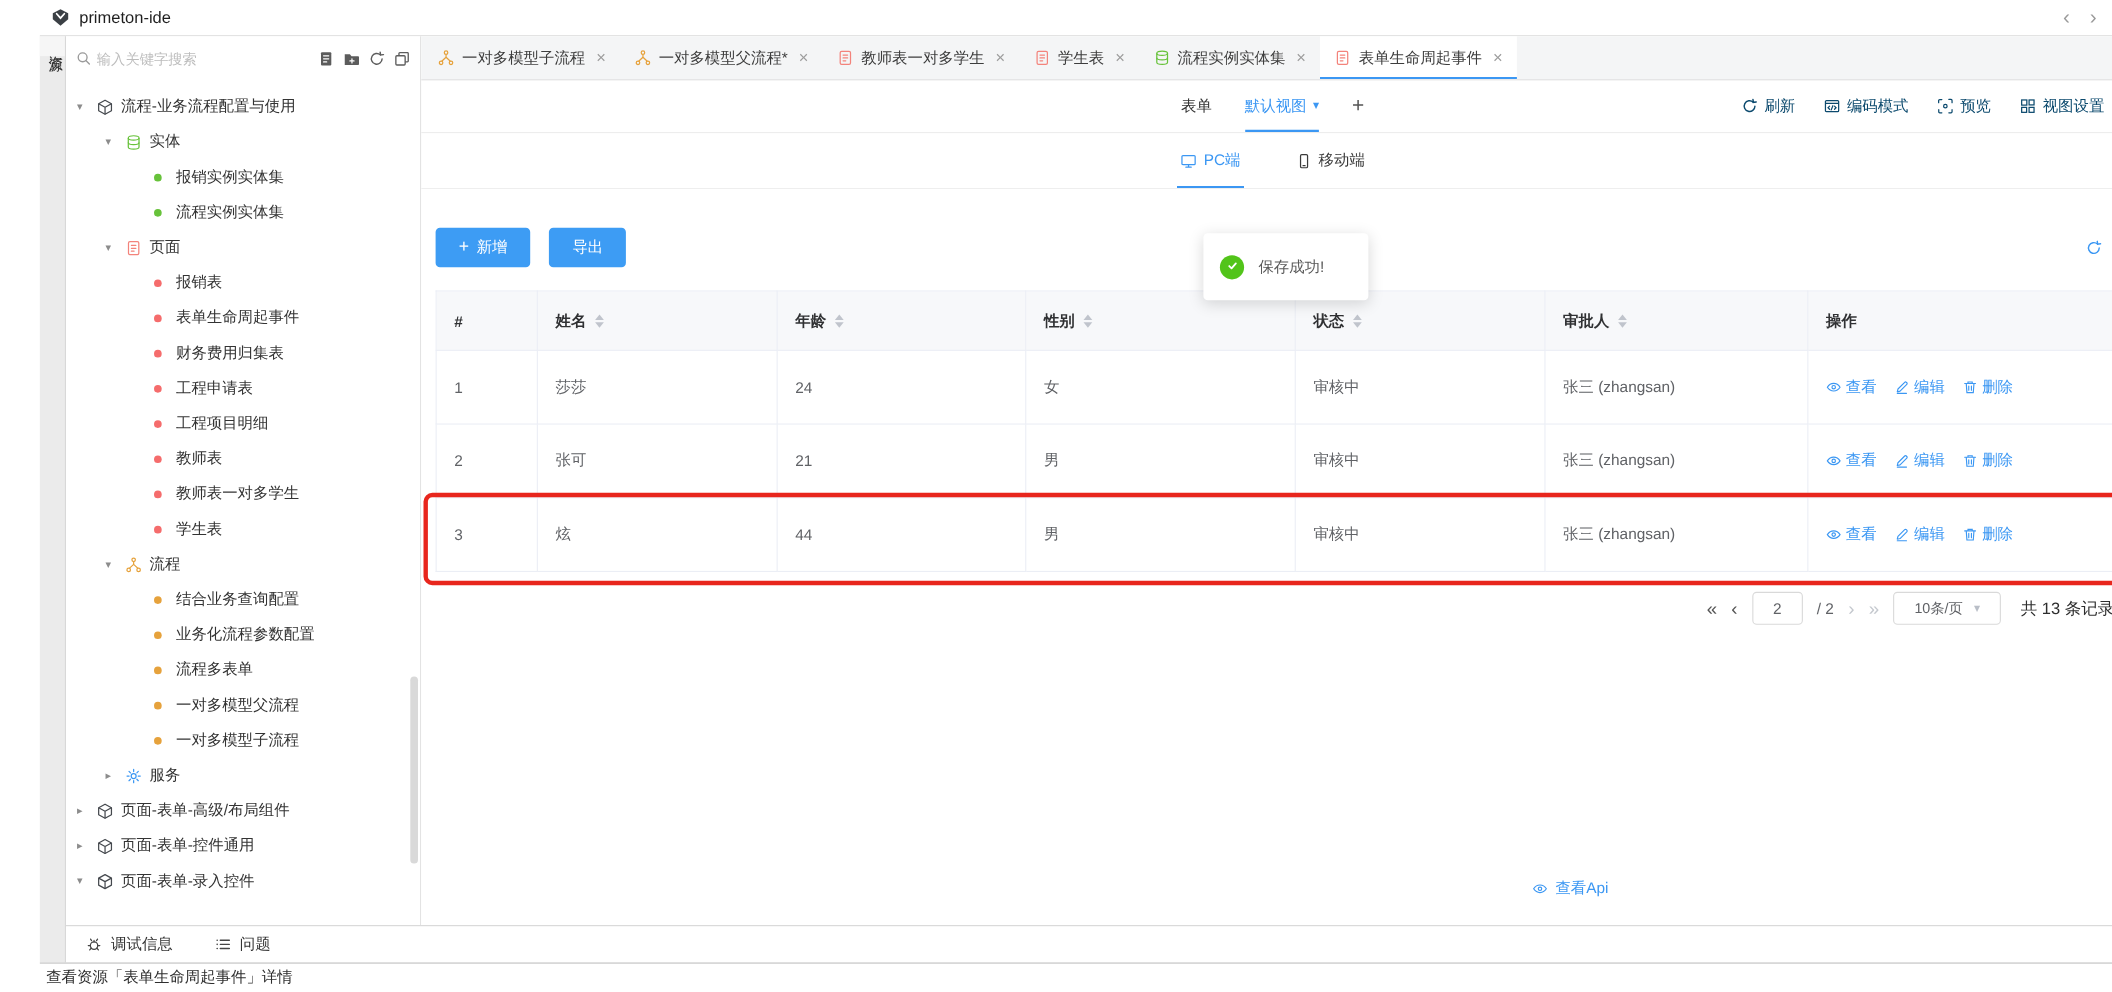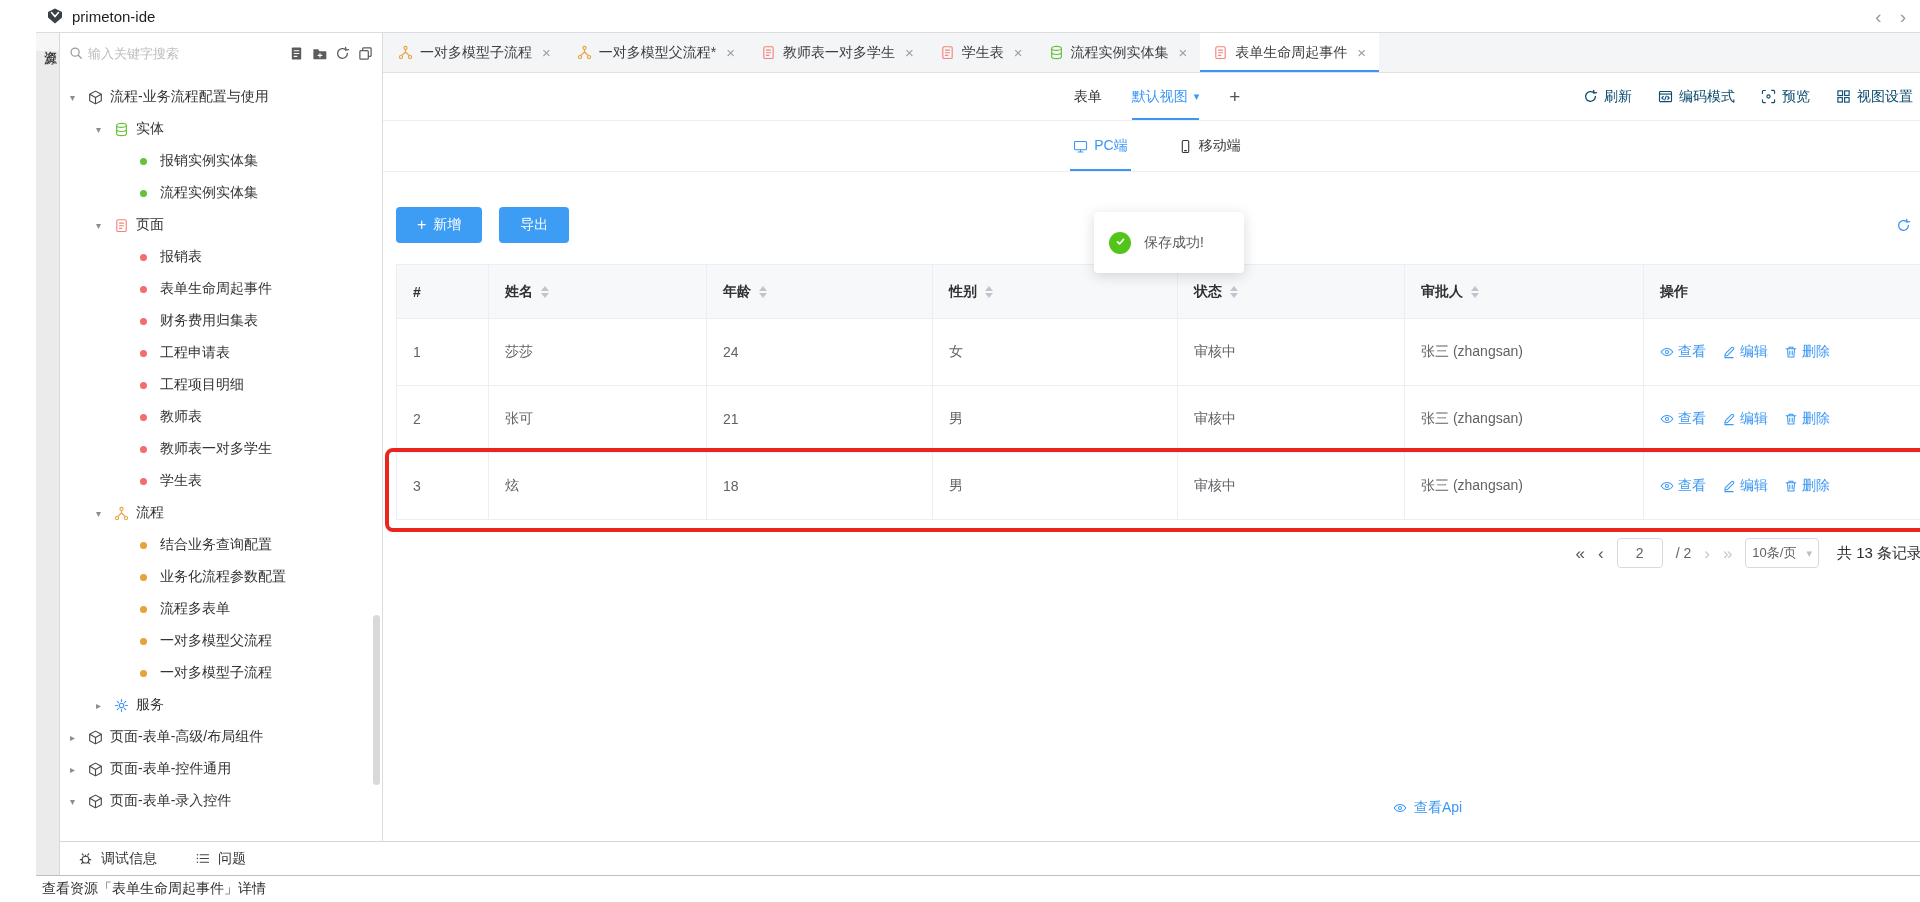--- a/index.html
+++ b/index.html
@@ -85,21 +85,21 @@
   .actions { display:flex; gap:16px; align-items:center; color:#3b97f3; }
   .action { display:flex; align-items:center; gap:4px; }
   .action .ico svg { width:14px; height:14px; }
 
   .annotation { position:absolute; left:2px; top:276px; width:1565px; height:84px; border:4px solid #e8261d; border-radius:8px; pointer-events:none; z-index:9; }
 
   .pagination { position:absolute; top:366px; right:9px; display:flex; align-items:center; gap:13px; color:#606266; }
   .pg-nav { font-size:17px; color:#555; line-height:1; }
   .pg-nav.dis { color:#c4c8ce; }
   .pg-input { width:46px; height:30px; border:1px solid #d9d9d9; border-radius:4px; text-align:center; line-height:28px; color:#606266; background:#fff; }
-  .pg-size { height:30px; border:1px solid #d9d9d9; border-radius:4px; padding:0 6px; display:flex; align-items:center; gap:10px; font-size:13px; color:#606266; background:#fff; }
+  .pg-size { height:30px; border:1px solid #d9d9d9; border-radius:4px; padding:0 18px; display:flex; align-items:center; gap:10px; font-size:13px; color:#606266; background:#fff; }
   .pg-size .caret { color:#b9bec7; }
   .pg-records { color:#2e2e2e; font-size:15px; margin-left:5px; }
 
   .api-link { position:absolute; left:1010px; top:627px; display:flex; align-items:center; gap:7px; color:#3b97f3; }
 
   
   .right-rail { position:absolute; right:0; top:33px; width:25px; height:808px; background:#fff; border-left:1px solid #dcdcdc; display:flex; flex-direction:column; align-items:center; }
   .rail-sep { width:100%; height:89px; border-bottom:1px solid #e4e4e4; }
   .rr-item { writing-mode:vertical-rl; text-orientation:upright; font-size:13px; color:#2e2e2e; padding:13px 0; border-bottom:1px solid #e4e4e4; width:100%; text-align:center; letter-spacing:2px; }
 
@@ -682,21 +682,21 @@
                       </svg>
                     </span>
                     <span>删除</span>
                   </span>
                 </div>
               </td>
             </tr>
             <tr>
               <td><span>3</span></td>
               <td><span>炫</span></td>
-              <td><span>18</span></td>
+              <td><span>44</span></td>
               <td><span>男</span></td>
               <td><span>审核中</span></td>
               <td><span>张三 (zhangsan)</span></td>
               <td>
                 <div class="actions">
                   <span class="action">
                     <span class="ico ">
                       <svg viewBox="0 0 16 16" fill="none" stroke="currentColor" stroke-width="1.2">
                         <path d="M1.4 8s2.5-3.9 6.6-3.9S14.6 8 14.6 8s-2.5 3.9-6.6 3.9S1.4 8 1.4 8z"></path>
                         <circle cx="8" cy="8" r="1.8"></circle>

